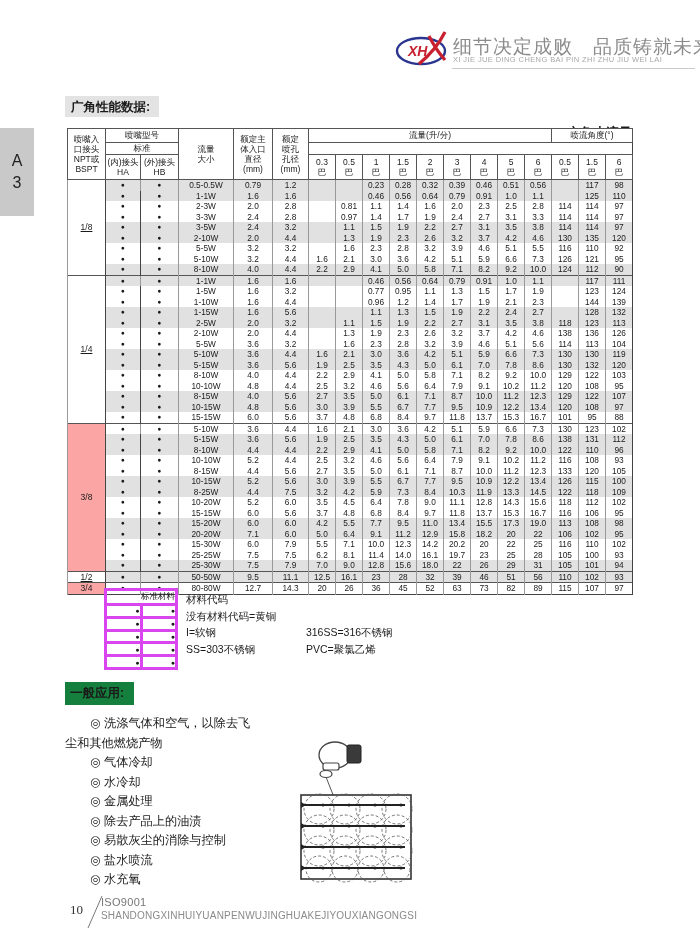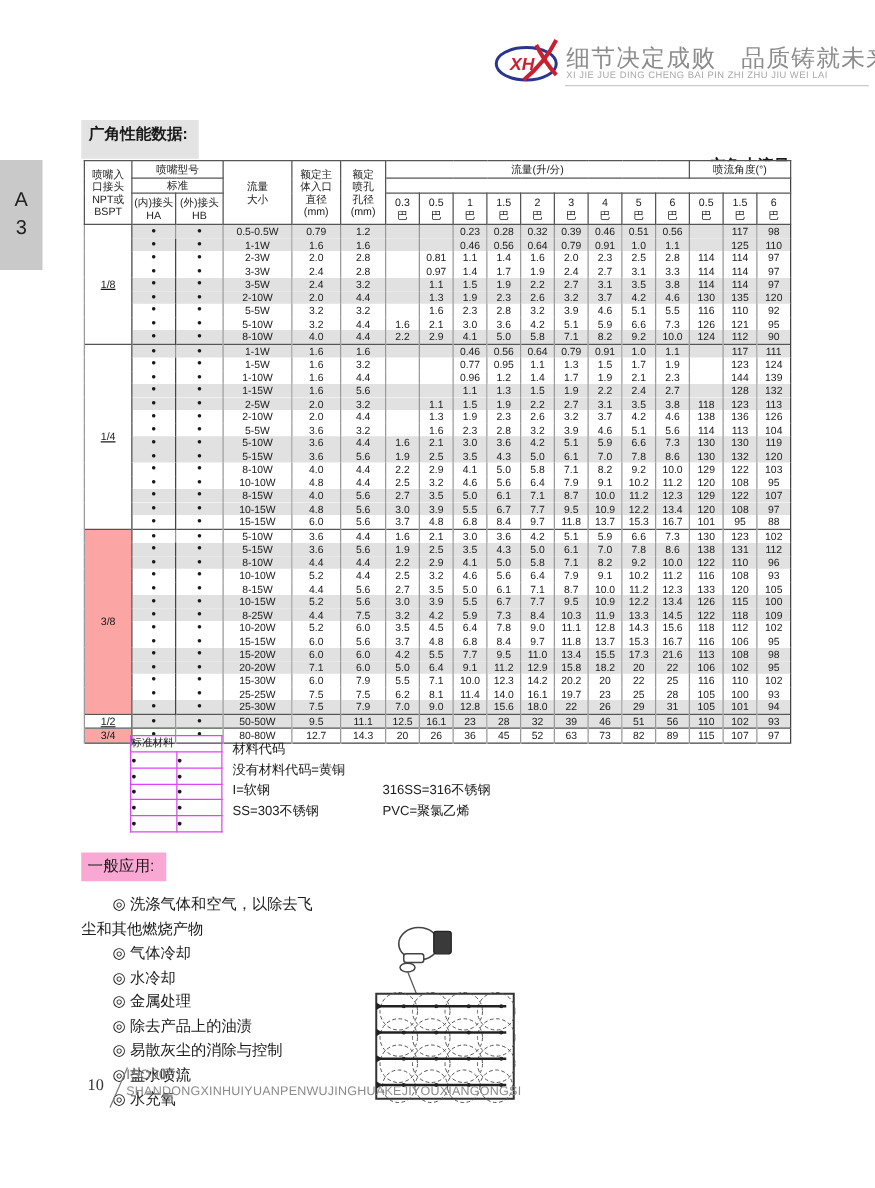--- a/index.html
+++ b/index.html
@@ -13,21 +13,21 @@
   #slogan-cn { position:absolute; left:58px; top:6px; font-size:19px; font-weight:normal; color:#8b8b8b; letter-spacing:1px; white-space:nowrap; }
   #slogan-py { position:absolute; left:58px; top:27px; font-size:7.5px; color:#a8a8a8; letter-spacing:0.4px; white-space:nowrap; }
   #logo-rule { position:absolute; left:452px; top:68px; width:243px; height:1px; background:#c9c9c9; }
 
   
   #side-tab { position:absolute; left:0; top:128px; width:34px; height:88px; background:#c9c9c9;
     display:flex; flex-direction:column; align-items:center; justify-content:center; gap:4px;
     font-size:16px; color:#222; }
 
   
-  #title-left { position:absolute; left:65px; top:96px; background:#e3e3e3; padding:3px 9px 11px 6px;
+  #title-left { position:absolute; left:65px; top:96px; background:#e3e3e3; padding:3px 9px 1px 6px;
     font-size:12.5px; font-weight:bold; }
   #title-right { position:absolute; right:68px; top:99px; font-size:13px; font-weight:bold;margin-top:25px; }
 
   
   #main-table { position:absolute; left:67px; top:128px; border-collapse:collapse; table-layout:fixed; width:565px; }
   #main-table th, #main-table td { border:1px solid #777; text-align:center; vertical-align:middle; overflow:hidden; }
   #main-table thead th { font-weight:normal; font-size:8.5px; line-height:1.18; white-space:pre-line; background:#fff; border-color:#555; }
   #main-table thead tr:nth-child(1) th { height:14px; }
   #main-table thead tr:nth-child(2) th { height:12px; }
   #main-table thead tr:nth-child(3) th { height:25px; }
@@ -36,37 +36,37 @@
     border-top:none; border-bottom:none; border-left:1px solid #999; border-right:1px solid #999; }
   #main-table tbody tr.shade td { background:#e1e1e1; }
   #main-table tbody tr.shade td.size { background:#fff;text-decoration:underline; }
   #main-table tbody tr.sec td { border-top:1px solid #555; }
   #main-table tbody td.size { font-size:8.5px; background:#fca5a5; }
   #main-table tbody td.dot { font-size:6.5px; }
   #main-table tbody td:first-child, #main-table td:last-child { border-right:1px solid #444; }
 
   
   #mat-table { position:absolute; left:104px; top:588px; width:74px; border-collapse:collapse; table-layout:fixed; }
-  #mat-table th, #mat-table td { border:1px solid #d946ef; text-align:left;font-family:Liberation Serif, serif; }
+  #mat-table th, #mat-table td { border:3px solid #d946ef; text-align:right; }
   #mat-table th { font-size:8.5px; font-weight:normal; height:13px; }
   #mat-table td { height:12.8px; font-size:7px; }
   #mat-text { position:absolute; left:186px; top:591px; font-size:10.5px; line-height:16.5px; }
   #mat-text .col1 { display:inline-block; width:117px; }
 
   
   #apps { position:absolute; left:65px; top:682px; width:320px; }
-  #apps-header { display:inline-block; background:#f9a8d4; padding:3px 10px 3px 5px; font-size:12.5px; font-weight:normal; }
+  #apps-header { display:inline-block; background:#15803d; padding:3px 10px 3px 5px; font-size:12.5px; font-weight:bold; }
   #apps-list { margin-top:9px; width:300px; }
   .app-item { font-size:12.2px; line-height:19.5px; text-indent:25px; white-space:pre-line; }
 
   
   #diagram { position:absolute; left:293px; top:733px; }
 
   
-  #footer { position:absolute; left:68px; top:852px; width:460px; height:40px;text-decoration:underline; }
+  #footer { position:absolute; left:68px; top:894px; width:460px; height:40px;text-decoration:underline; }
   #footer-page { position:absolute; left:2px; top:8px; font-family:"Liberation Serif","DejaVu Serif",serif; font-size:13px; color:#333; }
   #footer-slash { position:absolute; left:18px; top:0; }
   #footer-cert { position:absolute; left:33px; top:2px; font-size:11px; color:#777; letter-spacing:0.3px; }
   #footer-co { position:absolute; left:33px; top:16px; font-size:10px; color:#8a8a8a; letter-spacing:0.2px; white-space:nowrap; }
 </style>
 </head>
 <body>
 
 <div id="page">
 
@@ -784,21 +784,21 @@
           <td>6.0</td>
           <td>6.0</td>
           <td>4.2</td>
           <td>5.5</td>
           <td>7.7</td>
           <td>9.5</td>
           <td>11.0</td>
           <td>13.4</td>
           <td>15.5</td>
           <td>17.3</td>
-          <td>21.6</td>
+          <td>19.0</td>
           <td>113</td>
           <td>108</td>
           <td>98</td>
         </tr>
         <tr class="shade">
           <td class="dot">●</td>
           <td class="dot">●</td>
           <td>20-20W</td>
           <td>7.1</td>
           <td>6.0</td>

